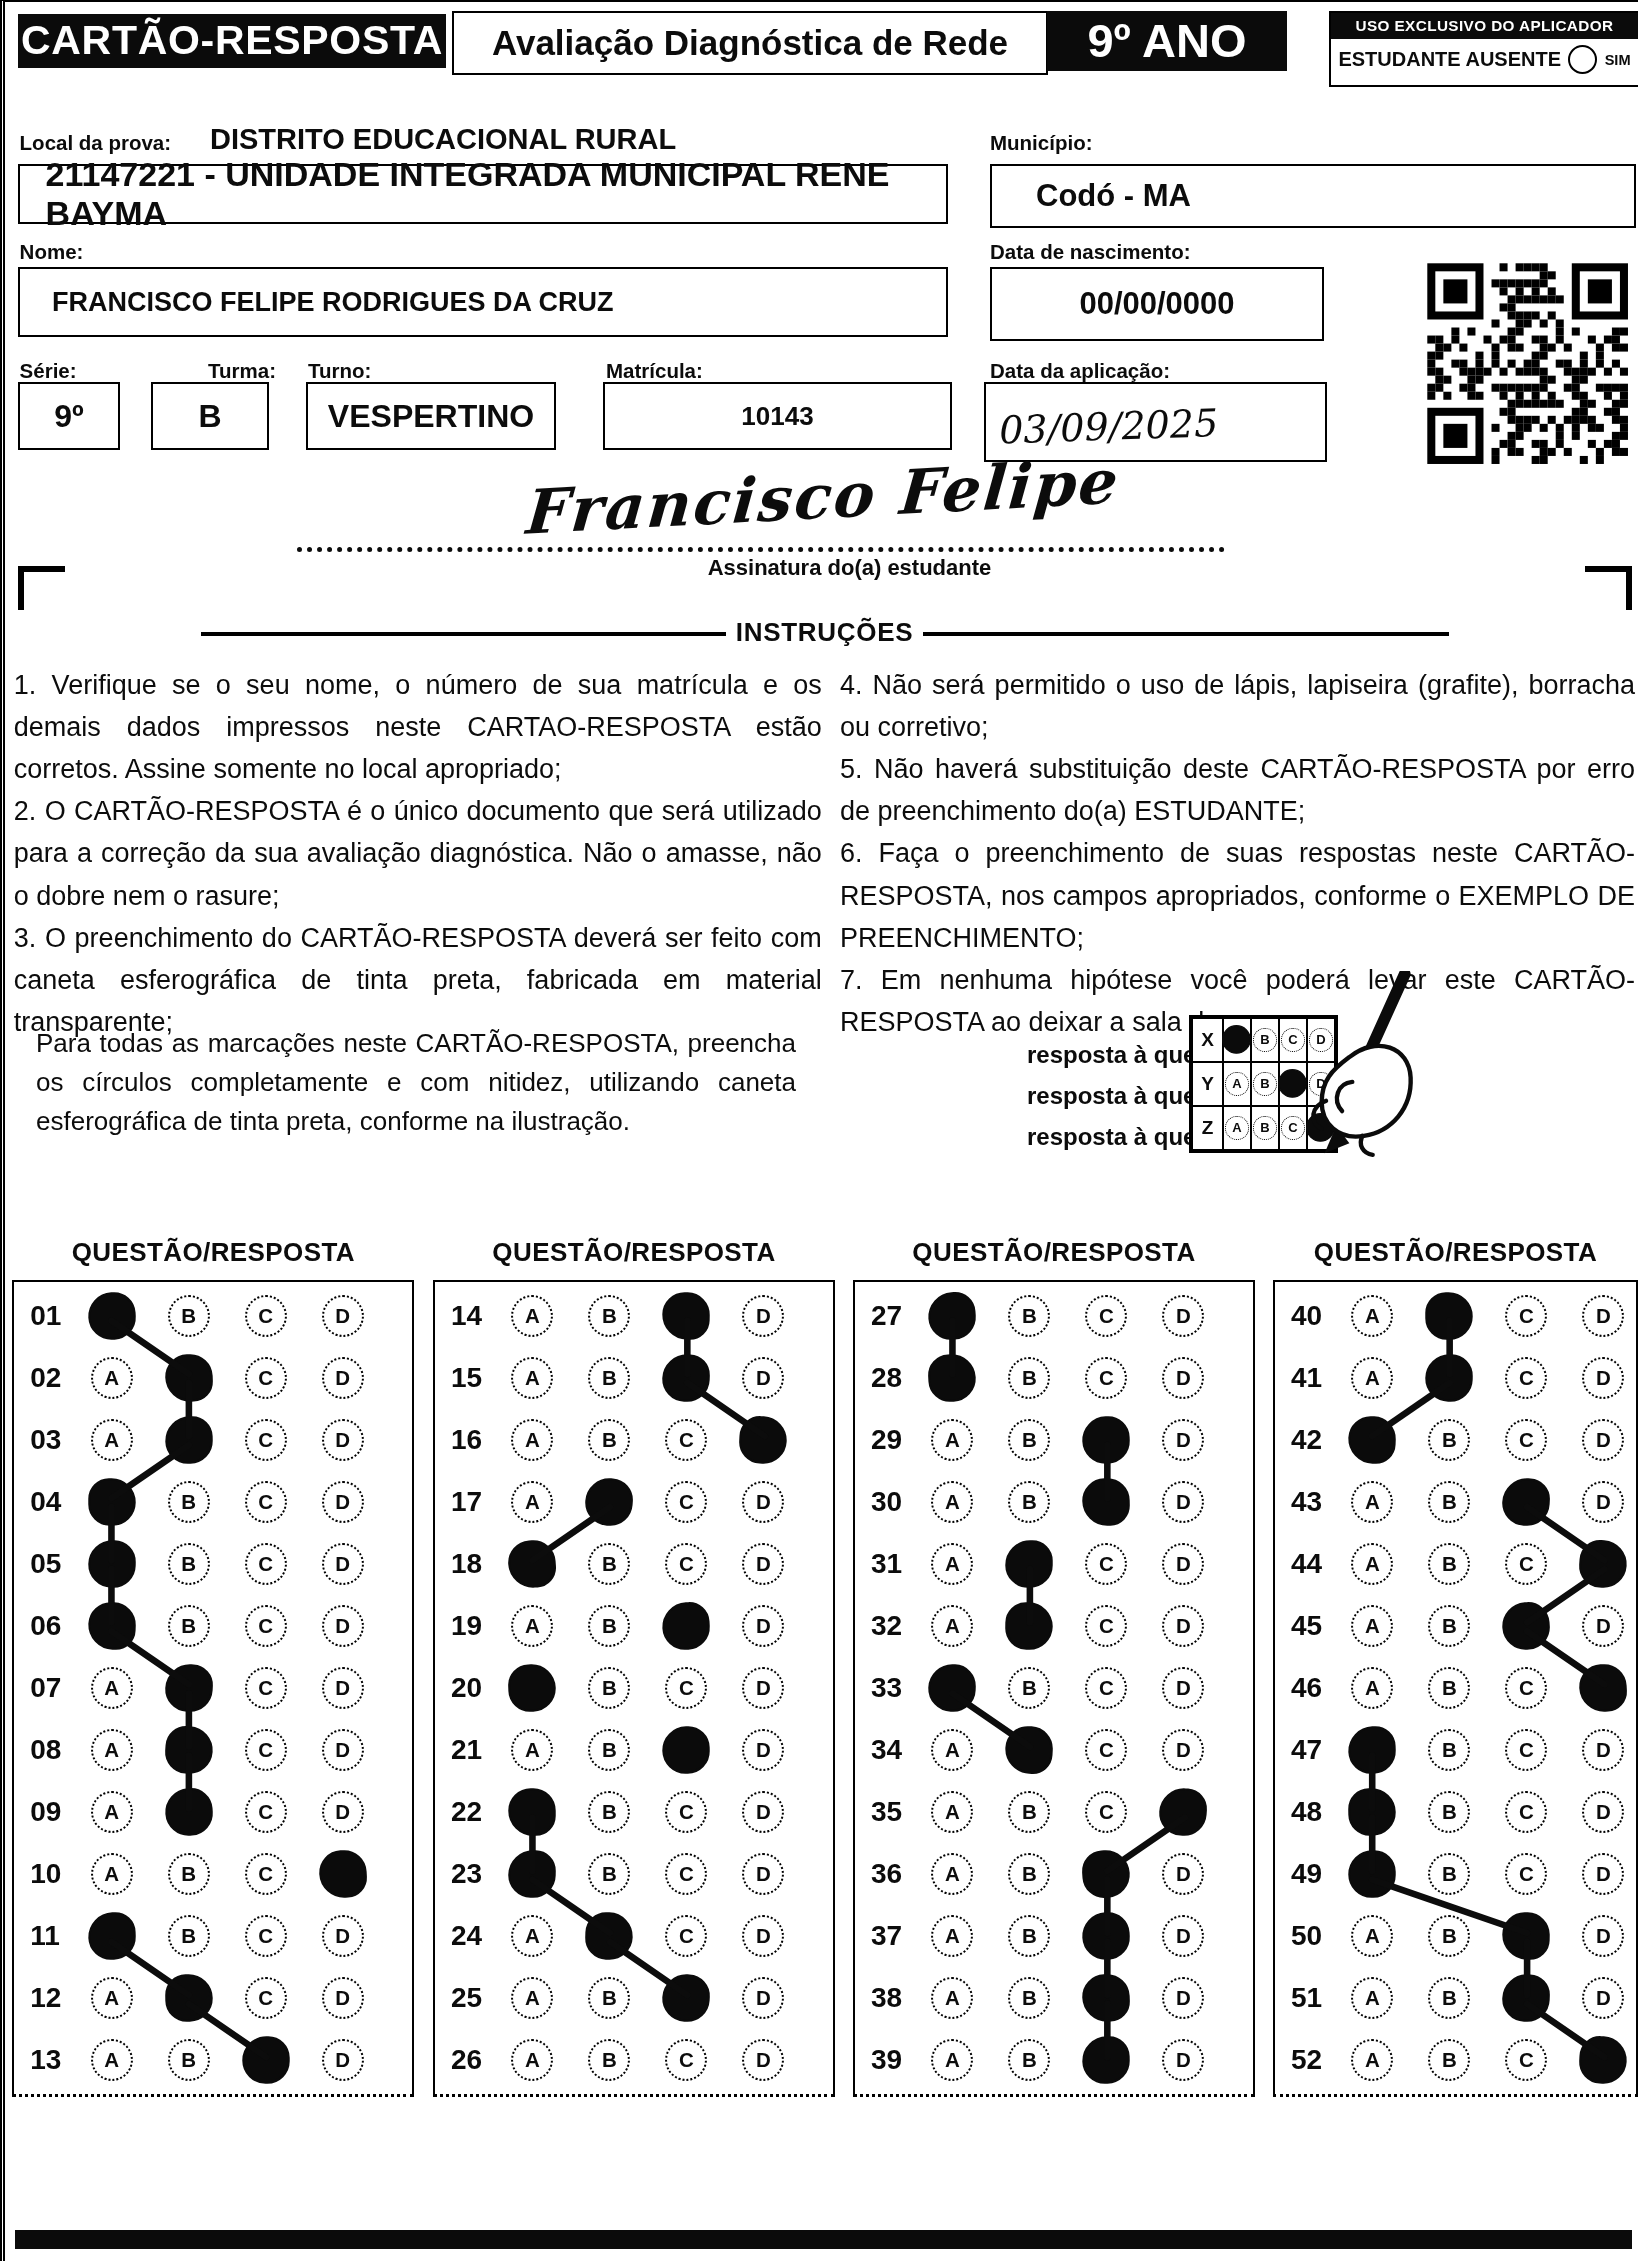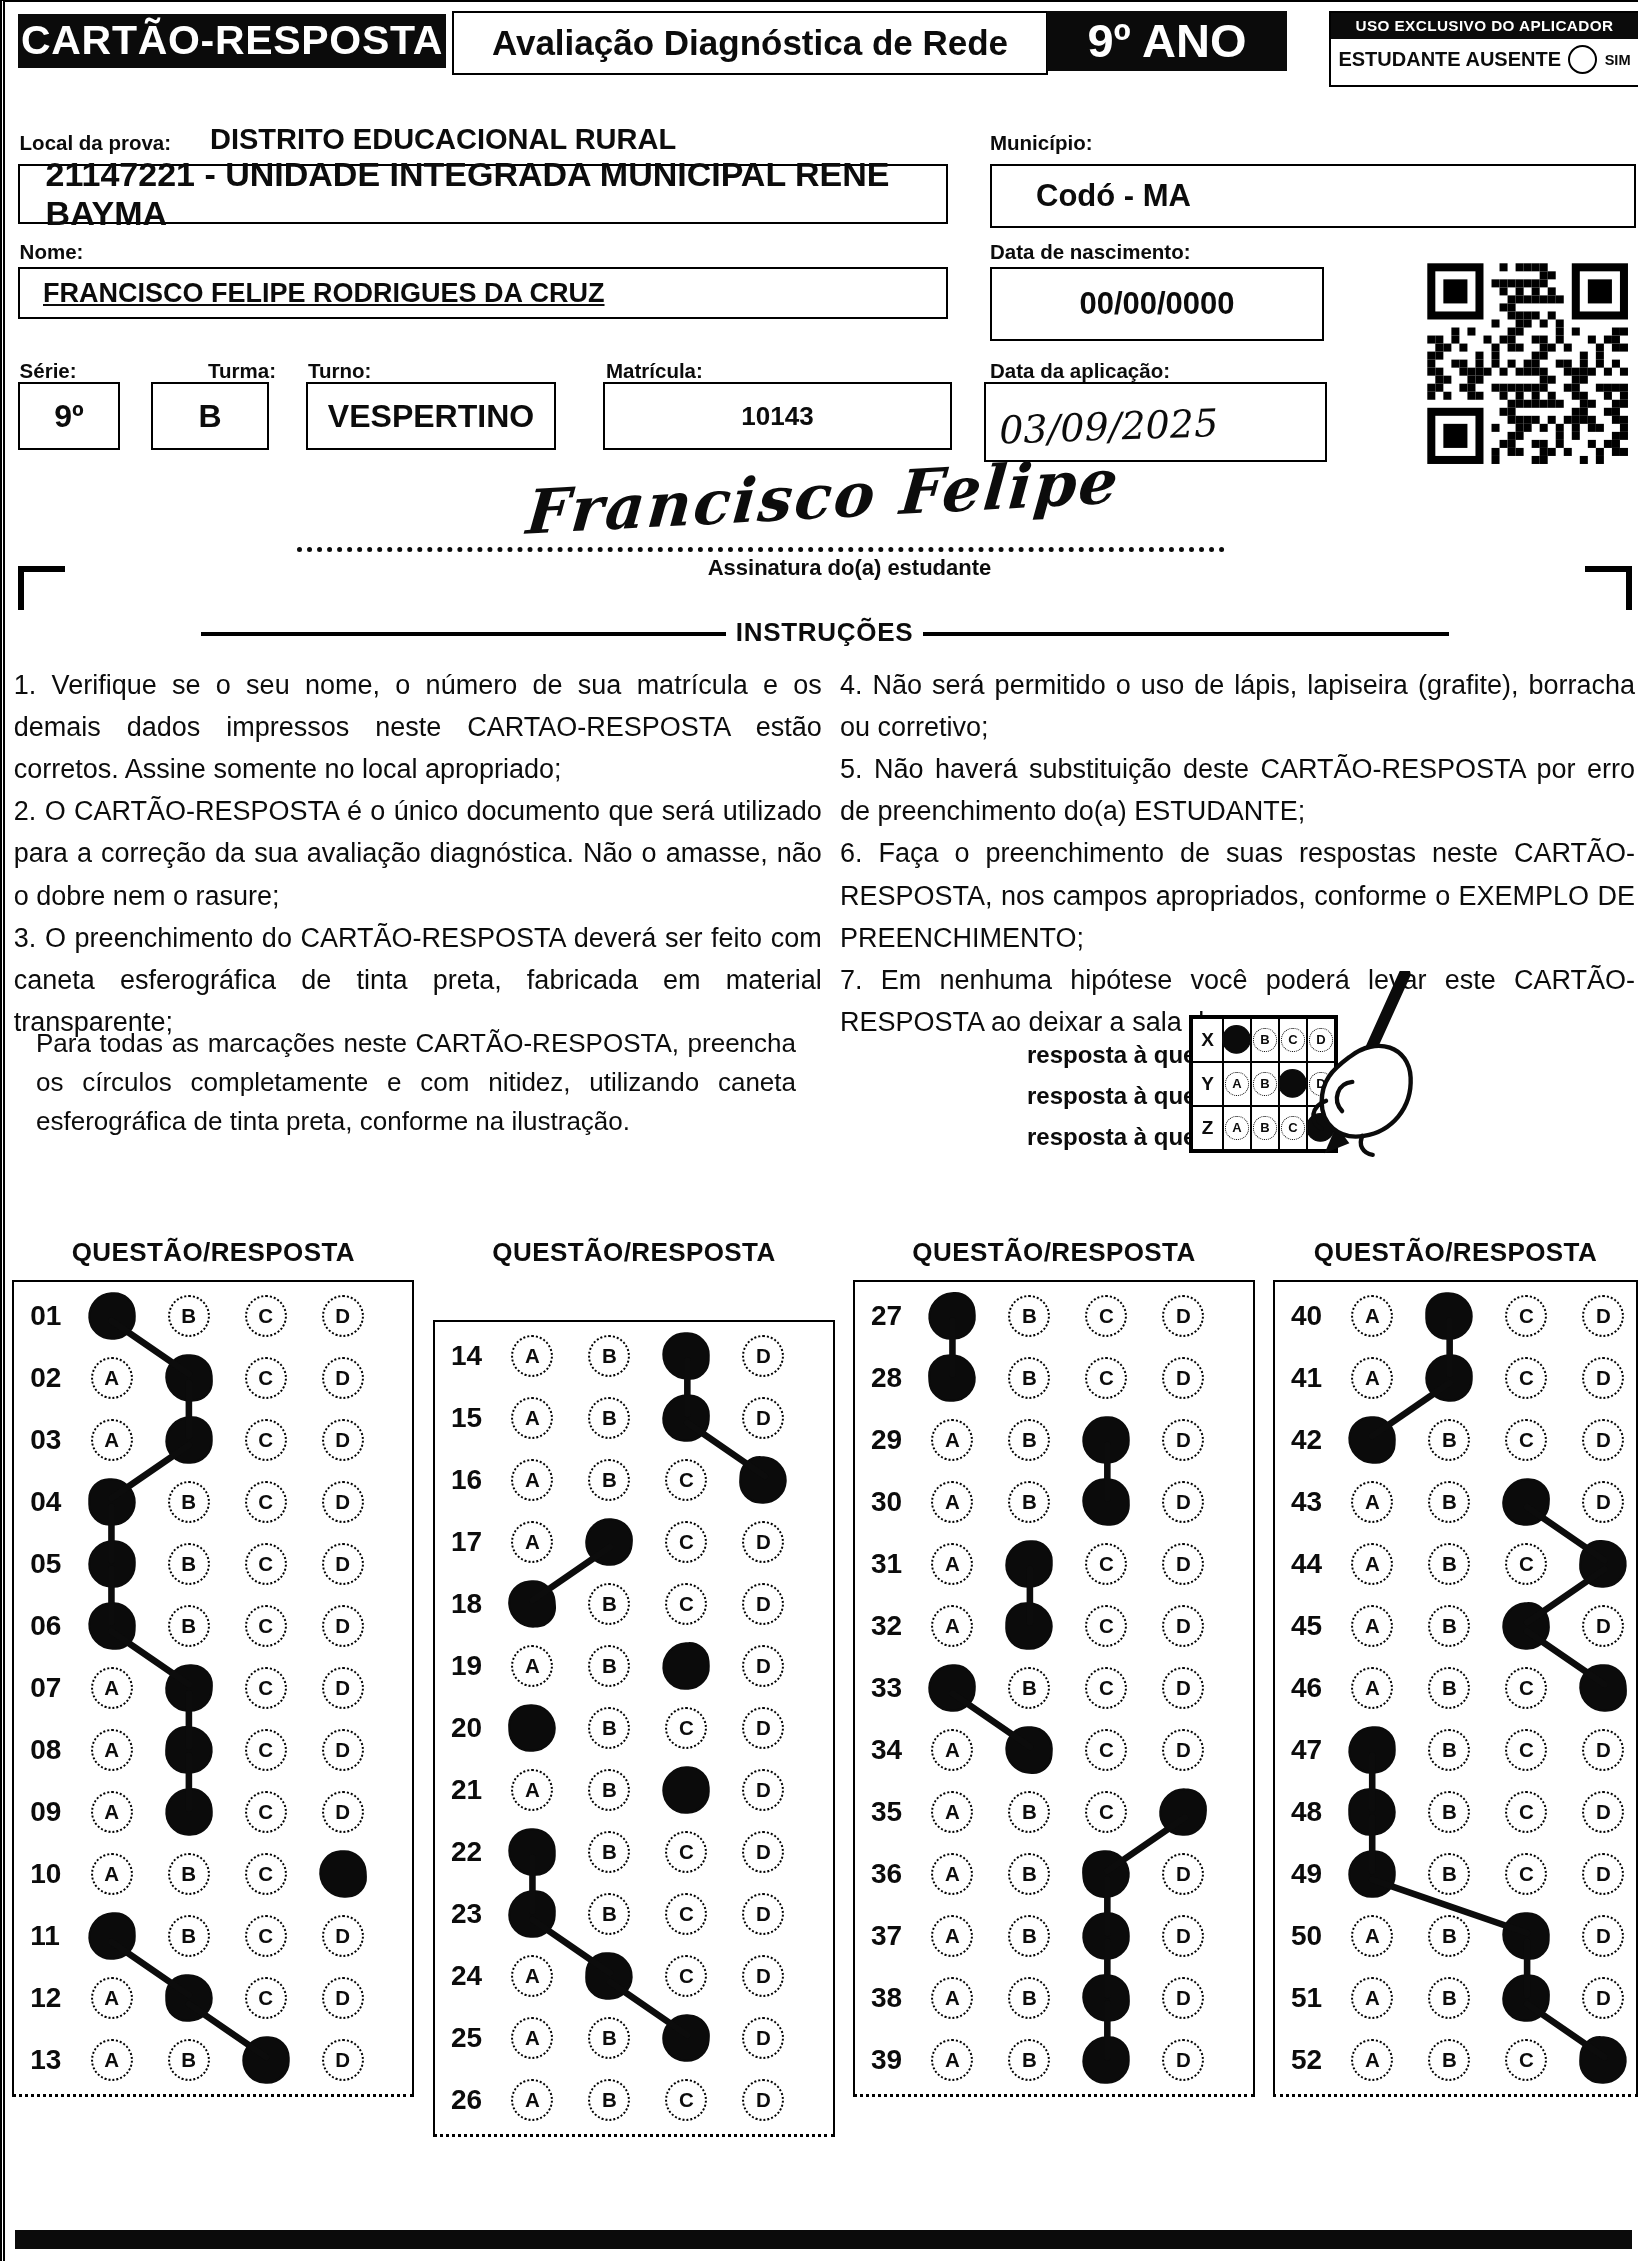--- a/index.html
+++ b/index.html
@@ -18,21 +18,21 @@
   .h-aplic-strip{height:26px;background:#0b0b0b;color:#fff;display:flex;align-items:center;justify-content:center;
      font-size:15.3px;font-weight:bold;letter-spacing:0.4px;}
   .h-aplic-row{height:42px;display:flex;align-items:center;justify-content:center;gap:7.3px;}
   .h-aplic-row .txt{font-size:20px;font-weight:bold;}
   .radio{width:25px;height:25px;border:2.2px solid #000;border-radius:50%;background:#fff;}
   .simtxt{font-size:14.6px;font-weight:bold;}
   
   .school-val{left:205px;top:121px;font-size:29px;font-weight:bold;}
   .box-school{left:13px;top:162px;width:930px;height:60px;font-size:34px;font-weight:bold;padding-left:25.6px;box-sizing:border-box;}
   .box-mun{left:985px;top:162px;width:646px;height:64px;font-size:31px;font-weight:bold;padding-left:44px;box-sizing:border-box;}
-  .box-nome{left:13px;top:265px;width:930px;height:52px;font-size:27px;font-weight:bold;padding-left:23px;box-sizing:border-box;text-decoration:underline;}
+  .box-nome{left:13px;top:265px;width:930px;height:70px;font-size:27px;font-weight:bold;padding-left:32px;box-sizing:border-box;}
   .box-nasc{left:985px;top:265px;width:330px;height:70px;font-size:31px;font-weight:bold;justify-content:center;}
   .box-serie{left:13px;top:380px;width:98px;height:64px;font-size:32px;font-weight:bold;justify-content:center;}
   .box-turma{left:146px;top:380px;width:114px;height:64px;font-size:32px;font-weight:bold;justify-content:center;}
   .box-turno{left:301px;top:380px;width:246px;height:64px;font-size:32px;font-weight:bold;justify-content:center;}
   .box-matr{left:598px;top:380px;width:345px;height:64px;font-size:26px;font-weight:bold;justify-content:center;}
   .box-aplic{left:979px;top:380px;width:339px;height:76px;}
   .hand{font-family:"DejaVu Serif",serif;font-style:italic;}
   .hand-date{font-size:38px;transform:rotate(-2deg);padding-left:13px;padding-top:10.2px;}
   .sig-name{left:409px;top:459px;width:819px;text-align:center;font-size:61px;letter-spacing:2.2px;
      transform:rotate(-3deg) skewX(-8deg);font-weight:bold;}
@@ -541,21 +541,21 @@
         <line x1="239" y1="223" x2="133" y2="296" stroke="#0c0c0c" stroke-width="9" stroke-linecap="round"></line>
         <line x1="133" y1="308" x2="133" y2="381" stroke="#0c0c0c" stroke-width="9" stroke-linecap="round"></line>
         <line x1="133" y1="393" x2="133" y2="466" stroke="#0c0c0c" stroke-width="9" stroke-linecap="round"></line>
         <line x1="133" y1="478" x2="239" y2="551" stroke="#0c0c0c" stroke-width="9" stroke-linecap="round"></line>
         <line x1="239" y1="563" x2="239" y2="636" stroke="#0c0c0c" stroke-width="9" stroke-linecap="round"></line>
         <line x1="239" y1="648" x2="239" y2="721" stroke="#0c0c0c" stroke-width="9" stroke-linecap="round"></line>
         <line x1="133" y1="903" x2="239" y2="976" stroke="#0c0c0c" stroke-width="9" stroke-linecap="round"></line>
         <line x1="239" y1="988" x2="345" y2="1061" stroke="#0c0c0c" stroke-width="9" stroke-linecap="round"></line>
       </svg>
     </div>
-  <div class="answer-col" style="left:428px;width:402px;margin-top:40px;">
+  <div class="answer-col" style="left:428px;width:402px;">
       <div class="qrow">
         <span class="qnum">14</span>
         <div class="bubbles">
           <span class="bubble">A</span>
           <span class="bubble">B</span>
           <span class="bubble marked" style="border-radius: 50% 50% 44% 56%; transform: rotate(1deg) scale(1.13);">C</span>
           <span class="bubble">D</span>
         </div>
       </div>
       <div class="qrow">

